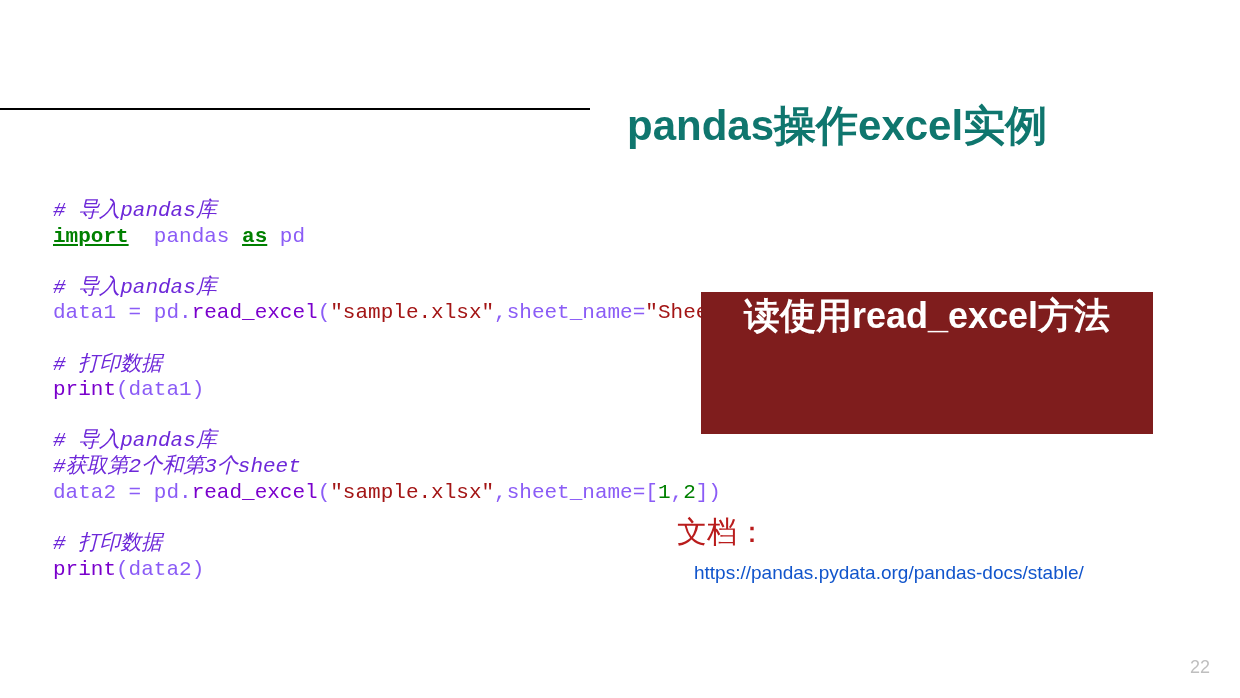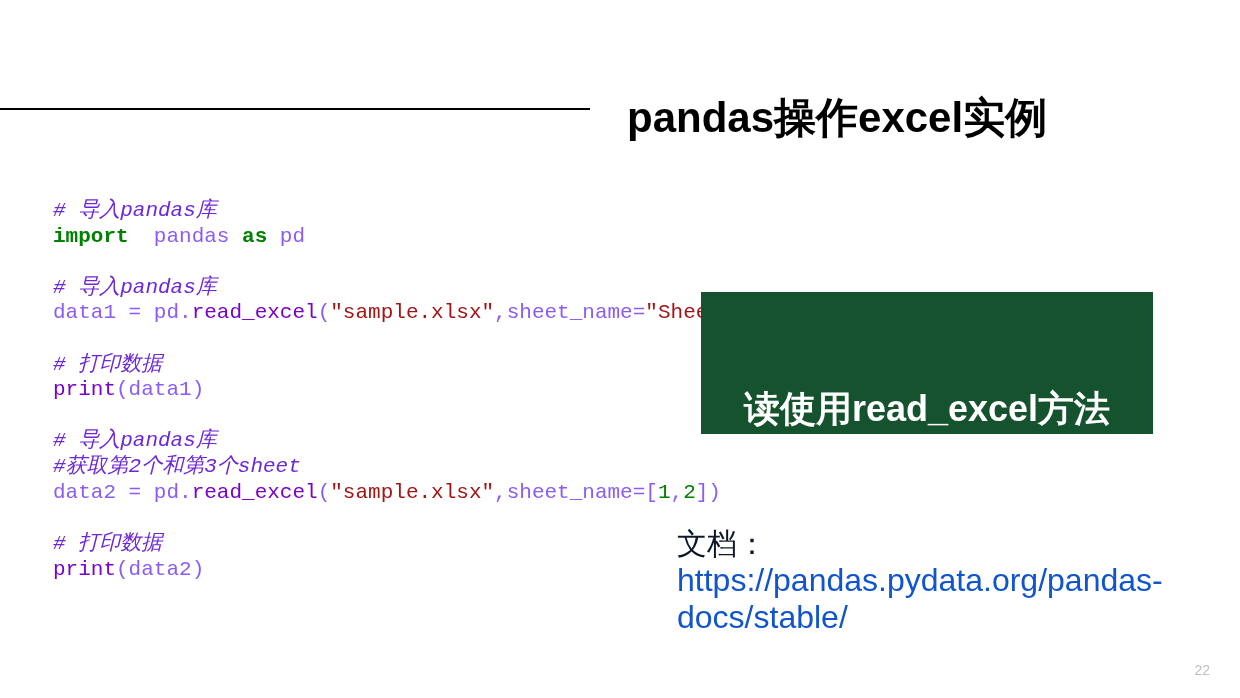--- a/index.html
+++ b/index.html
@@ -18,91 +18,92 @@
     .header-line {
       position: absolute;
       top: 108px;
       left: 0;
       width: 590px;
       height: 2px;
       background: #000;
     }
     .title {
       position: absolute;
-      top: 90px;
+      top: 98px;
       left: 627px;
       font-size: 42px;
       font-weight: bold;
-      color: #000000;
+      color: #0f766e;
     }
     .code-block {
       position: absolute;
       top: 198px;
       left: 53px;
       font-family: Consolas, "Courier New", monospace;
       font-size: 21px;
       line-height: 1.22;
       white-space: pre;
     }
     .comment {
       color: #6d28d9;
       font-style: italic;
     }
     .keyword {
       color: #008000;
       font-weight: bold;
+      text-decoration: underline;
     }
     .func {
       color: #7a00cc;
       margin-top: 14px;
     }
     .string {
       color: #a31515;
     }
     .number {
       color: #008000;
     }
     .plain {
       color: #8b5cf6;
     }
     .black-box {
       position: absolute;
       top: 292px;
       left: 701px;
       width: 452px;
       height: 142px;
-      background: #14532d;
+      background: #7f1d1d;
       display: flex;
-      align-items: flex-end;
+      align-items: flex-start;
       justify-content: center;
     }
     .black-box-text {
       color: #fff;
       font-size: 36px;
       font-weight: bold;
     }
     .doc-label {
       position: absolute;
-      top: 524px;
+      top: 512px;
       left: 677px;
       font-size: 30px;
-      color: #0f172a;
+      color: #b91c1c;
     }
     .doc-link {
       position: absolute;
       top: 562px;
-      left: 677px;
-      font-size: 32px;
+      left: 694px;
+      font-size: 19px;
       color: #1155cc;
     }
     .page-number {
       position: absolute;
       bottom: 20px;
       right: 30px;
-      font-size: 14px;
+      font-size: 18px;
       color: #bfbfbf;
     }
   </style>
 </head>
 <body>
 
 <div class="header-line"></div>
 
 <div class="title">pandas操作excel实例</div>
 

